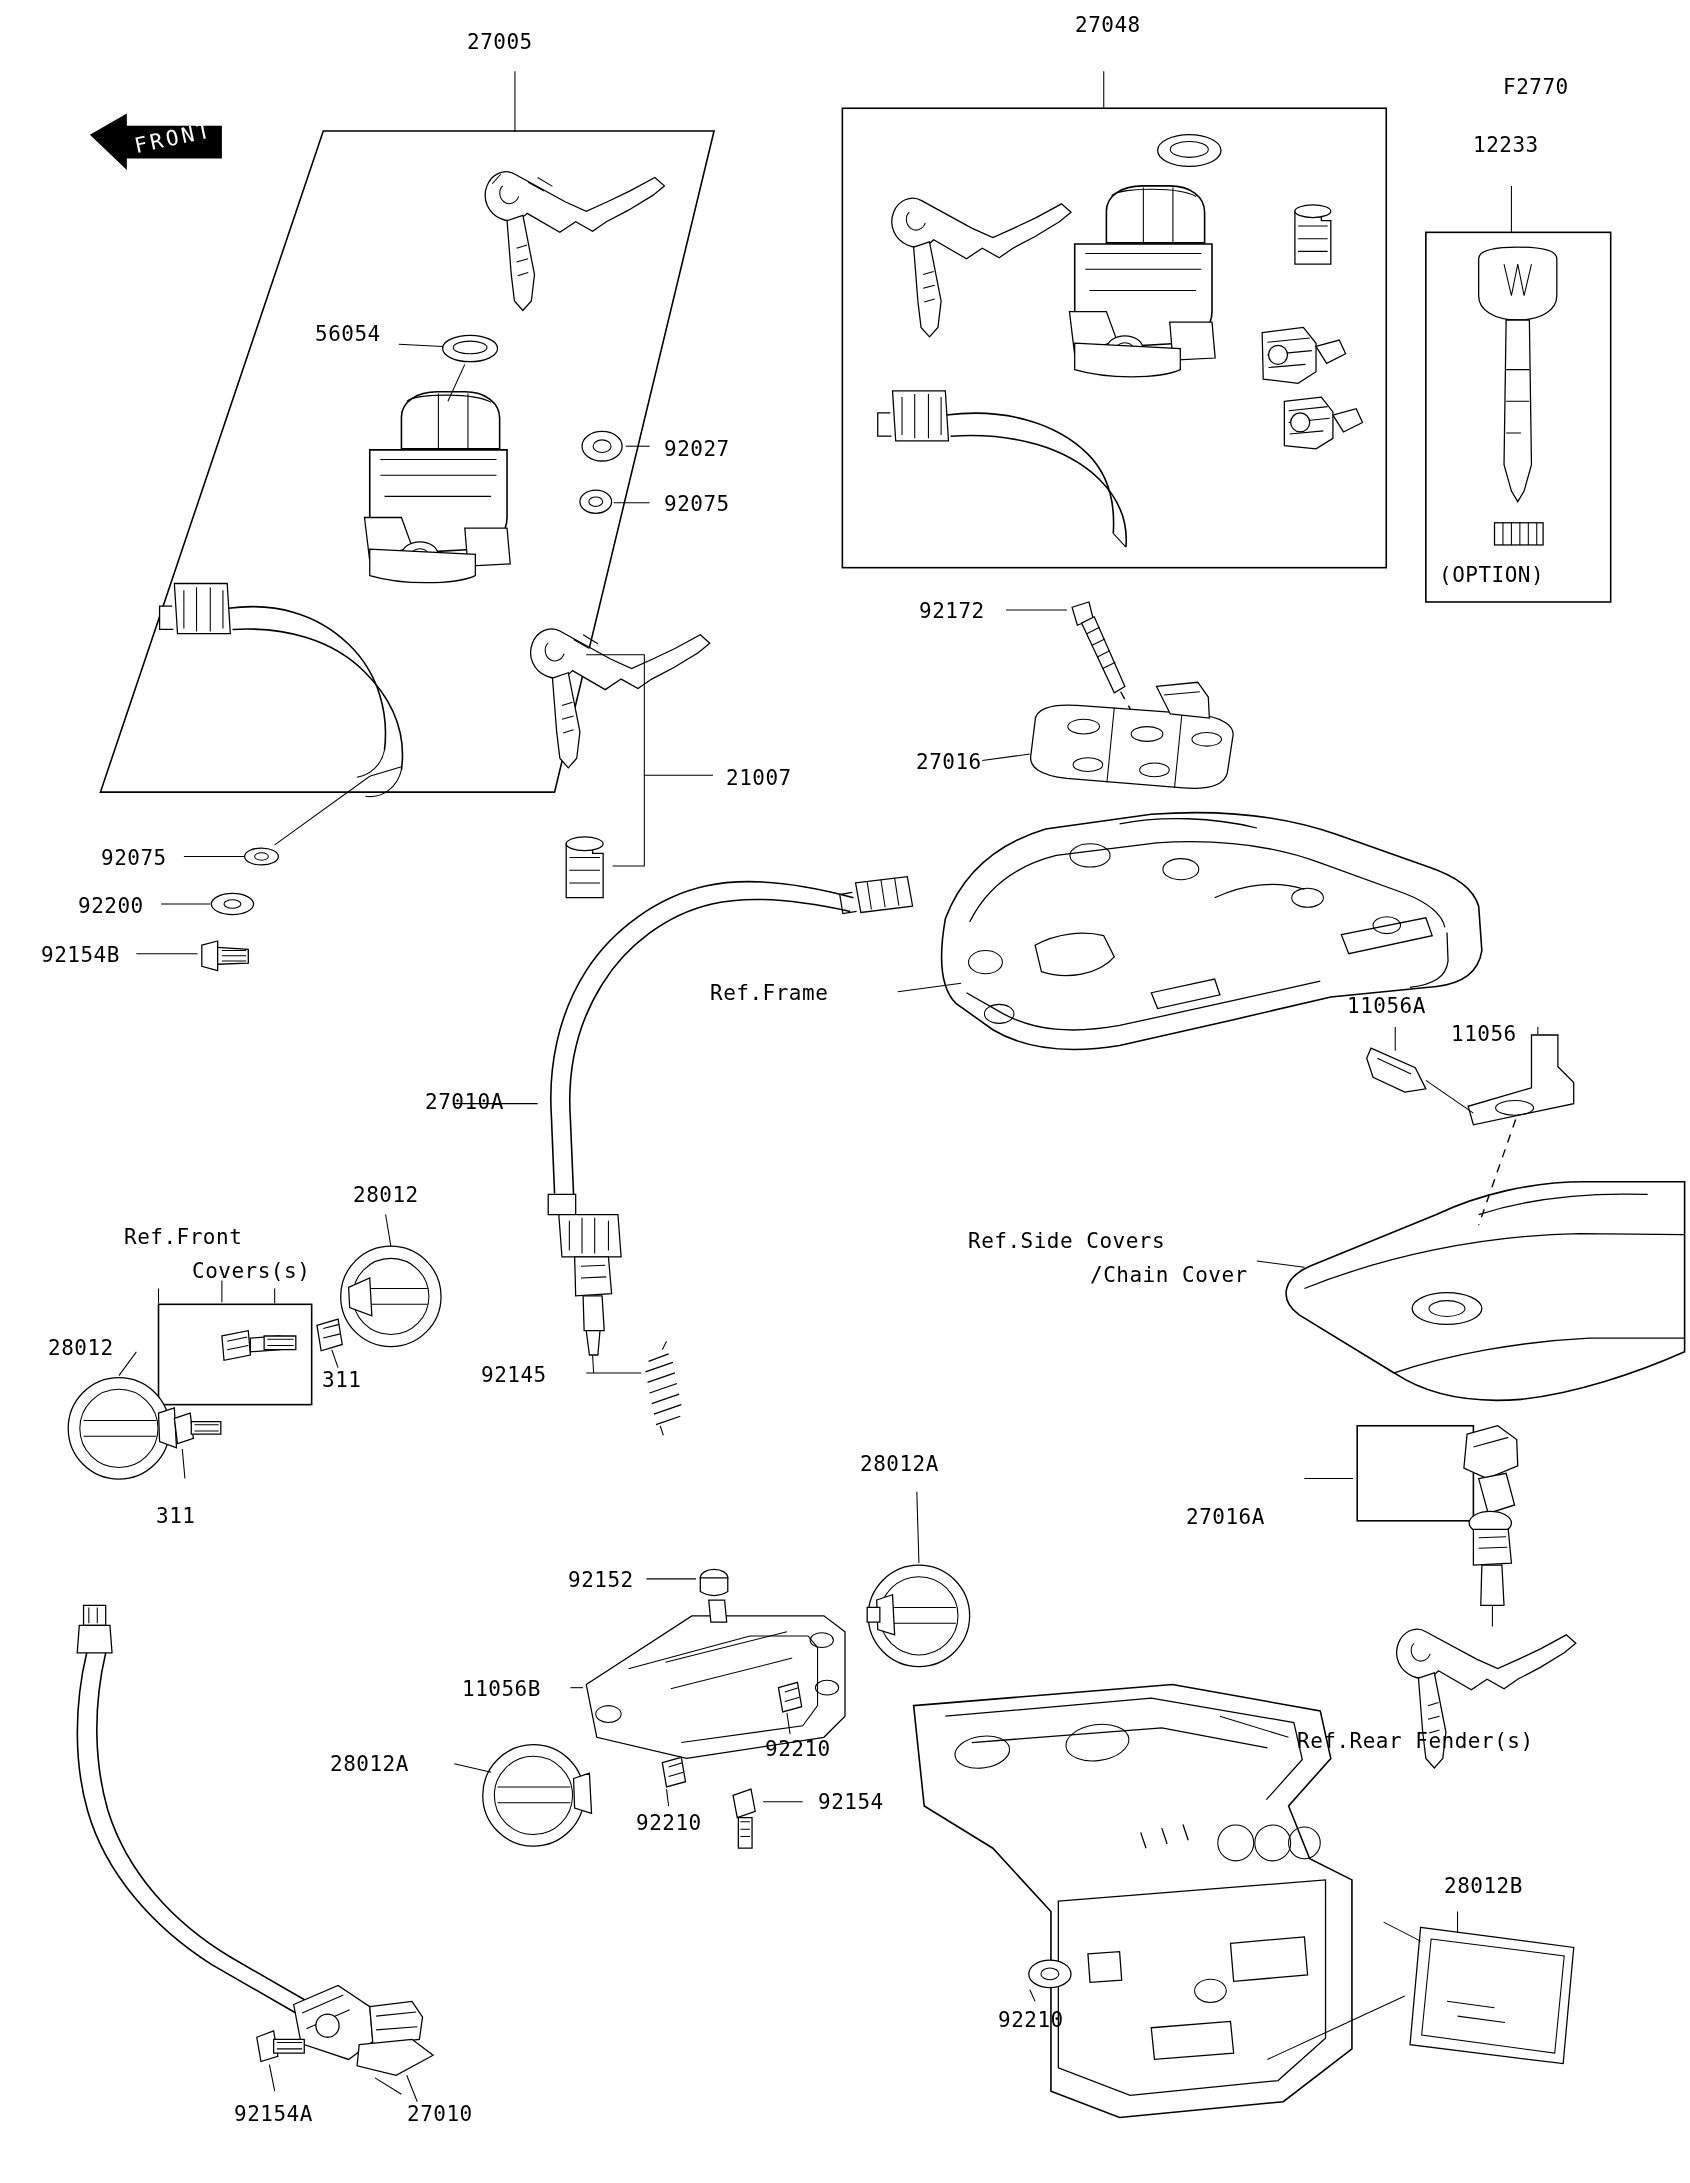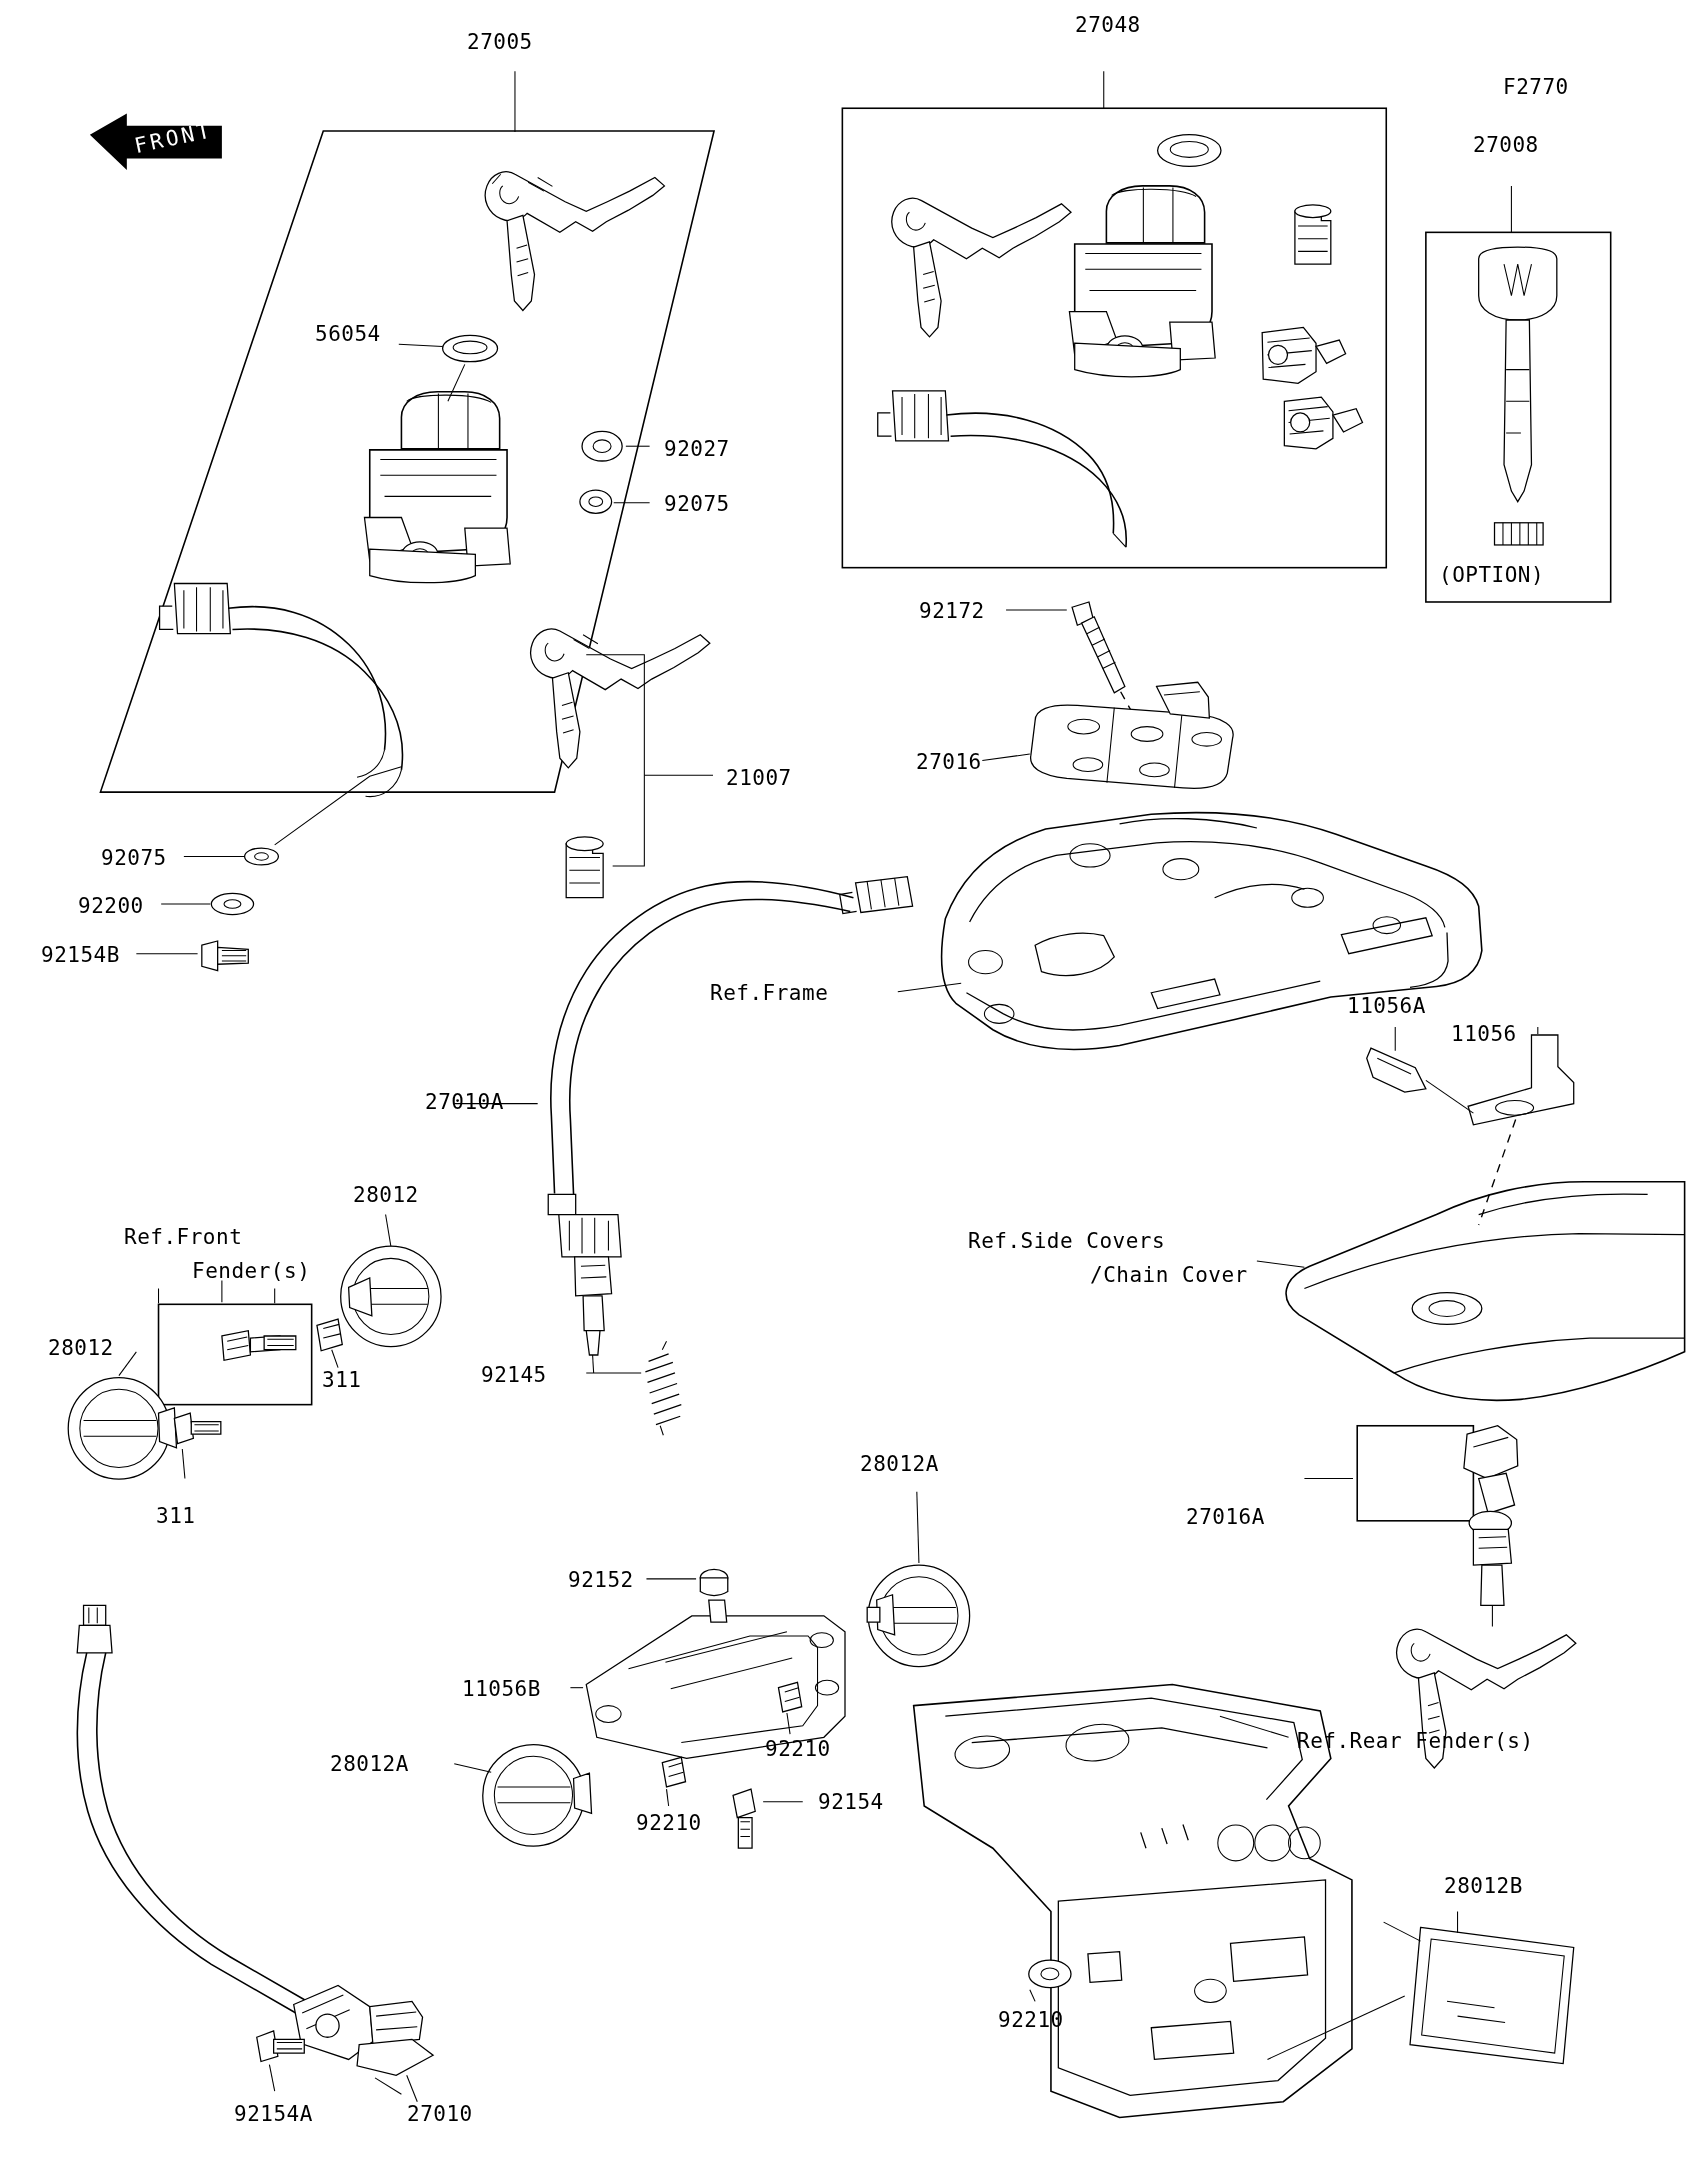--- a/index.html
+++ b/index.html
@@ -465,38 +465,38 @@
       <path class="fillw2" d="M518 3862 L576 3862 L576 3888 L518 3888 Z"></path>
       <path class="lnthin" d="M524 3868 L572 3868 M524 3880 L572 3880"></path>
       <path class="lnthin" d="M510 3910 L520 3960"></path>
     </g>
 
   </svg>
 
   <div class="lbl" style="left:467px;  top:29px;">27005</div>
   <div class="lbl" style="left:1075px; top:11.6px;">27048</div>
   <div class="lbl" style="left:1503px; top:26px;margin-top:48px;">F2770</div>
-  <div class="lbl" style="left:1473px; top:132px;">27008</div>
+  <div class="lbl" style="left:1473px; top:132px;">12233</div>
   <div class="lbl" style="left:315px;  top:321px;">56054</div>
   <div class="lbl" style="left:664px; top:436px;">92027</div>
   <div class="lbl" style="left:664px; top:491px;">92075</div>
   <div class="lbl" style="left:1439px; top:562px;">(OPTION)</div>
   <div class="lbl" style="left:919px; top:598px;">92172</div>
   <div class="lbl" style="left:916px; top:749px;">27016</div>
   <div class="lbl" style="left:726px; top:765px;">21007</div>
   <div class="lbl" style="left:101px;  top:845px;">92075</div>
   <div class="lbl" style="left:78px;  top:893px;">92200</div>
   <div class="lbl" style="left:41px;   top:942px;">92154B</div>
   <div class="lbl" style="left:710px; top:980px;">Ref.Frame</div>
   <div class="lbl" style="left:1347px; top:993px;">11056A</div>
   <div class="lbl" style="left:1451px; top:993px;margin-top:28px;">11056</div>
   <div class="lbl" style="left:425px;  top:1089px;">27010A</div>
   <div class="lbl" style="left:353px; top:1182px;">28012</div>
   <div class="lbl" style="left:124px;  top:1224px;">Ref.Front</div>
-  <div class="lbl" style="left:192px; top:1258px;">Fender(s)</div>
+  <div class="lbl" style="left:192px; top:1258px;">Covers(s)</div>
   <div class="lbl" style="left:968px; top:1228px;">Ref.Side Covers</div>
   <div class="lbl" style="left:1046px; top:1262px;margin-left:44px;">/Chain Cover</div>
   <div class="lbl" style="left:48px;   top:1335px;">28012</div>
   <div class="lbl" style="left:481px;  top:1362px;text-align:center;">92145</div>
   <div class="lbl" style="left:322px;  top:1367px;">311</div>
   <div class="lbl" style="left:156px;  top:1503px;">311</div>
   <div class="lbl" style="left:860px; top:1451px;">28012A</div>
   <div class="lbl" style="left:1186px; top:1467px;margin-top:37px;">27016A</div>
   <div class="lbl" style="left:568px; top:1567px;">92152</div>
   <div class="lbl" style="left:462px;  top:1676px;">11056B</div>

